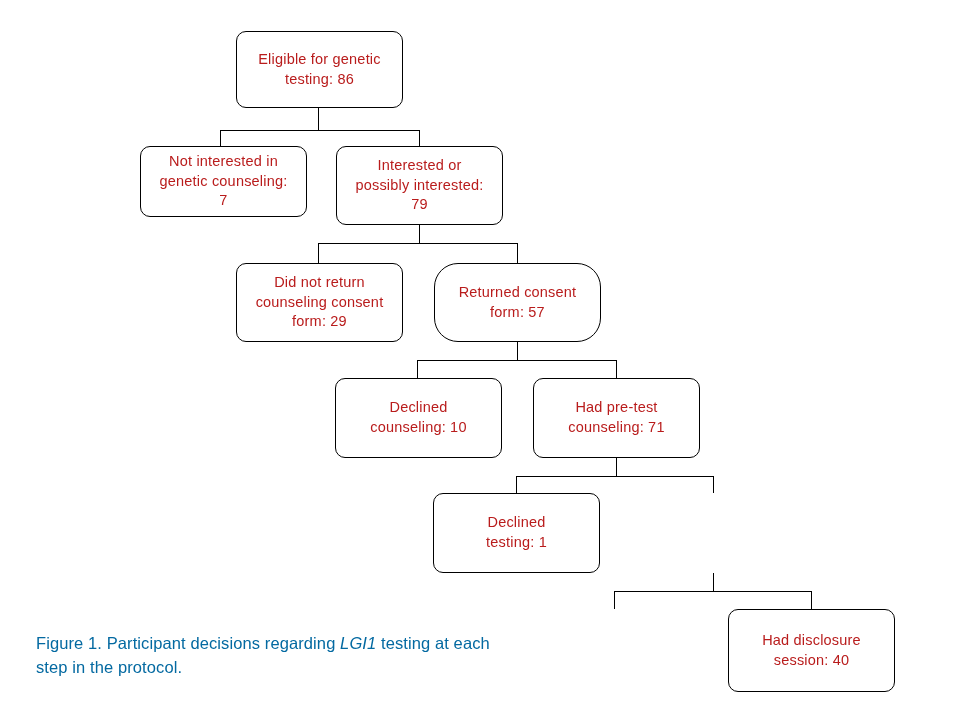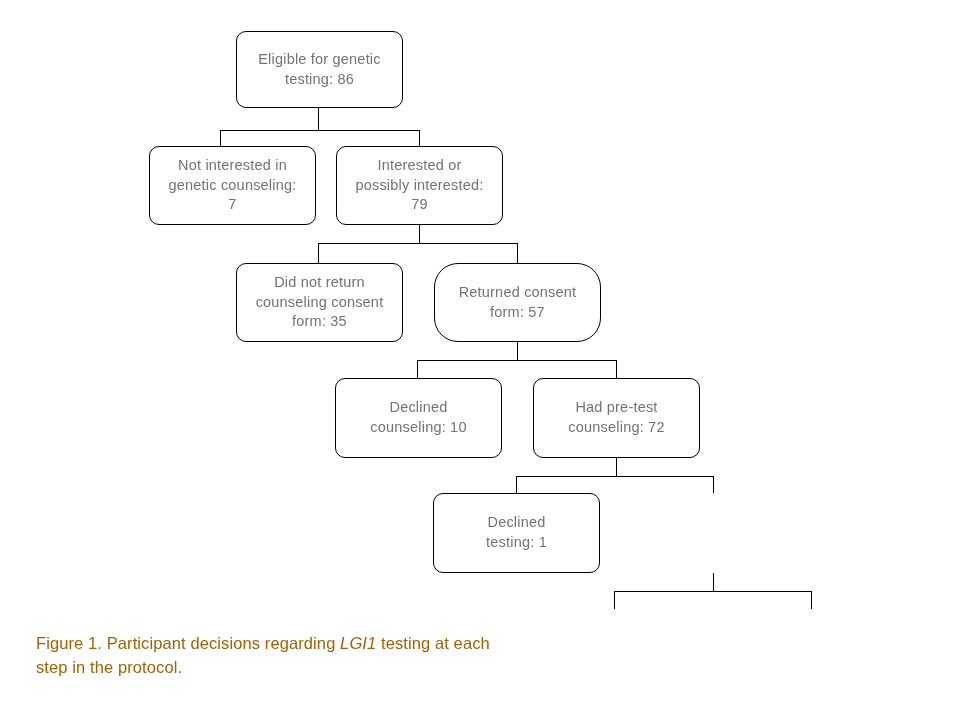--- a/index.html
+++ b/index.html
@@ -18,38 +18,38 @@
   .node {
     position: absolute;
     box-sizing: border-box;
     border: 1.4px solid #000000;
     border-radius: 10px;
     background: #ffffff;
     display: flex;
     align-items: center;
     justify-content: center;
     text-align: center;
-    color: #737373;
+    color: #b91c1c;
     font-size: 14.5px;
     line-height: 1.35;
     letter-spacing: 0.2px;
     padding: 2px 6px;
     white-space: pre-line;
     z-index: 2;
   }
   .connector {
     position: absolute;
     background: #000000;
     z-index: 1;
   }
   .h-line { height: 1.4px; }
   .v-line { width: 1.4px; }
   .caption {
     position: absolute;
-    color: #a16207;
+    color: #0369a1;
     font-size: 16.5px;
     line-height: 1.45;
     letter-spacing: 0.1px;
     white-space: pre-line;
   }
   .caption .ital {
     font-style: italic;
   }
 </style>
 </head>
@@ -78,42 +78,44 @@
   <div class="connector v-line" style="left:713px; top:476px; height:17px;"></div>
 
   <div class="connector v-line" style="left:713px; top:573px; height:18px;"></div>
   <div class="connector h-line" style="left:614px; top:591px; width:198px;"></div>
   <div class="connector v-line" style="left:614px; top:591px; height:18px;"></div>
   <div class="connector v-line" style="left:811px; top:591px; height:18px;"></div>
 
   <div class="node" style="left:236px; top:31px; width:167px; height:77px;">Eligible  for genetic
 testing:  86</div>
 
-  <div class="node" style="left:149px; top:146px; width:167px; height:79px;">Not  interested  in
+  <div class="node" style="left:140px; top:146px; width:167px; height:71px;">Not  interested  in
 genetic  counseling:
 7</div>
 
   <div class="node" style="left:336px; top:146px; width:167px; height:79px;text-align:center;">Interested  or
 possibly  interested:
 79</div>
 
   <div class="node" style="left:236px; top:263px; width:167px; height:79px;">Did  not  return
 counseling  consent
-form:  35</div>
+form:  29</div>
 
   <div class="node" style="left:434px; top:263px; width:167px; height:79px;border-radius:24px;">Returned  consent
 form:  57</div>
 
   <div class="node" style="left:335px; top:378px; width:167px; height:80px;">Declined
 counseling:  10</div>
 
   <div class="node" style="left:533px; top:378px; width:167px; height:80px;">Had  pre-test
-counseling:  72</div>
+counseling:  71</div>
 
   <div class="node" style="left:433px; top:493px; width:167px; height:80px;">Declined
 testing:  1</div>
 
 
 
+  <div class="node" style="left:728px; top:609px; width:167px; height:83px;">Had  disclosure
+session:  40</div>
 
   <div class="caption" style="left:36px; top:632px; width:470px;"><span>Figure 1. Participant decisions regarding </span><span class="ital">LGI1</span><span> testing at each step in the protocol.</span></div>
 
 </div>
 
 </body></html>

